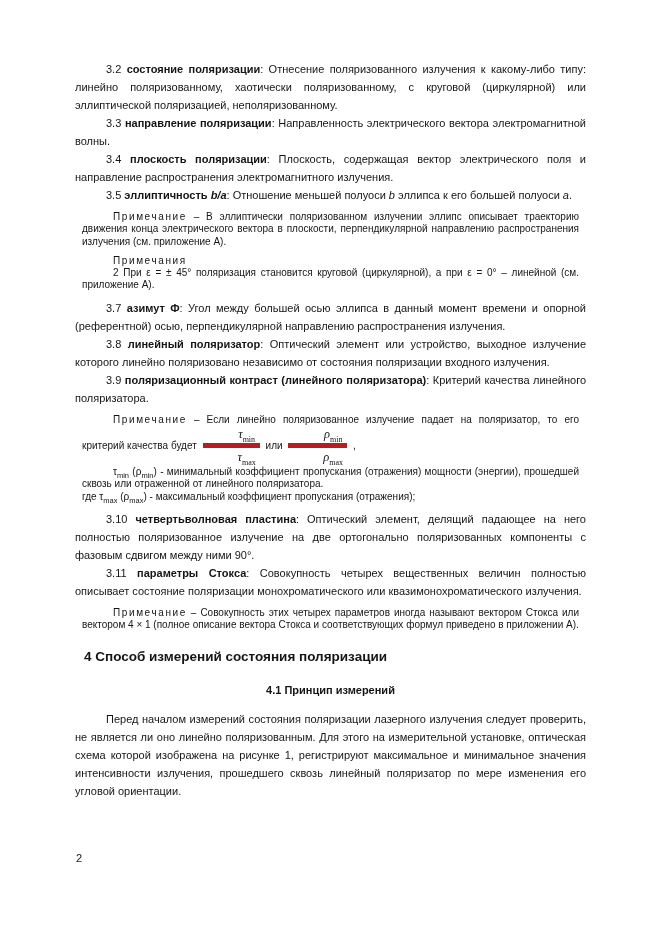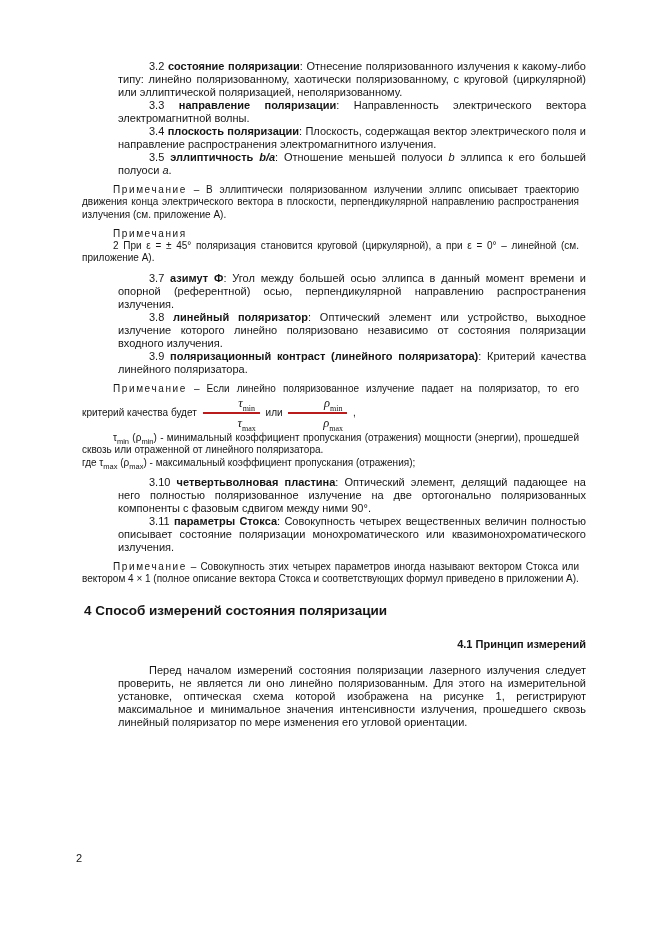--- a/index.html
+++ b/index.html
@@ -4,39 +4,39 @@
 <style>
   html,body{margin:0;padding:0;}
   body{
     width:661px;height:935px;background:#ffffff;color:#151515;
     font-family:"Liberation Sans","DejaVu Sans",sans-serif;
     position:relative;overflow:hidden;
   }
   .page{position:absolute;inset:0;padding:60px 75px 0 75px;box-sizing:border-box;}
   .doc-header{font-weight:bold;font-size:11.5px;line-height:13px;margin:0 0 16px 0;}
   p{margin:0;}
-  .body-p{font-size:11px;line-height:13px;text-align:justify;margin-left:43px;}
+  .body-p{font-size:11px;line-height:18px;text-align:justify;}
   .ind{text-indent:31px;}
   b{font-weight:bold;}
   i{font-style:italic;}
   .note{font-size:10px;line-height:12.3px;text-align:justify;}
   .note-block{margin:7px 7px;}
   .note-label{letter-spacing:1.6px;}
   sub{font-size:7.5px;line-height:0;}
   .frac{
     display:inline-block;vertical-align:middle;text-align:center;
     font-family:"Liberation Serif","DejaVu Serif",serif;font-style:italic;
     font-size:12.5px;line-height:1.2;margin:1px 3px;
   }
   .frac sub{font-style:normal;font-size:8px;}
-  .frac .ft{display:block;border-bottom:2px solid #b91c1c;padding:0 4px 1px 4px;}
+  .frac .ft{display:block;border-bottom:5px solid #b91c1c;padding:0 4px 1px 4px;}
   .frac .fb{display:block;padding:2px 4px 0 4px;}
   .where-block p{margin:0;}
   .sec-heading{font-size:13.5px;line-height:16px;font-weight:bold;margin:17px 0 0 9px;text-align:left;}
-  .sub-heading{font-size:11px;line-height:13px;font-weight:bold;margin:19px 0 13px 0;text-align:right;}
+  .sub-heading{font-size:11px;line-height:13px;font-weight:bold;margin:19px 0 13px 0;text-align:center;}
   .pagenum{position:absolute;left:76px;top:852px;font-size:11px;}
 </style>
 </head>
 <body>
 
 <div class="page">
 
 
   <p class="body-p ind"><span>3.2</span> <b>состояние поляризации</b><span>: Отнесение поляризованного излучения к какому-либо типу: линейно поляризованному, хаотически поляризованному, с круговой (циркулярной) или эллиптической поляризацией, неполяризованному.</span></p>
 

